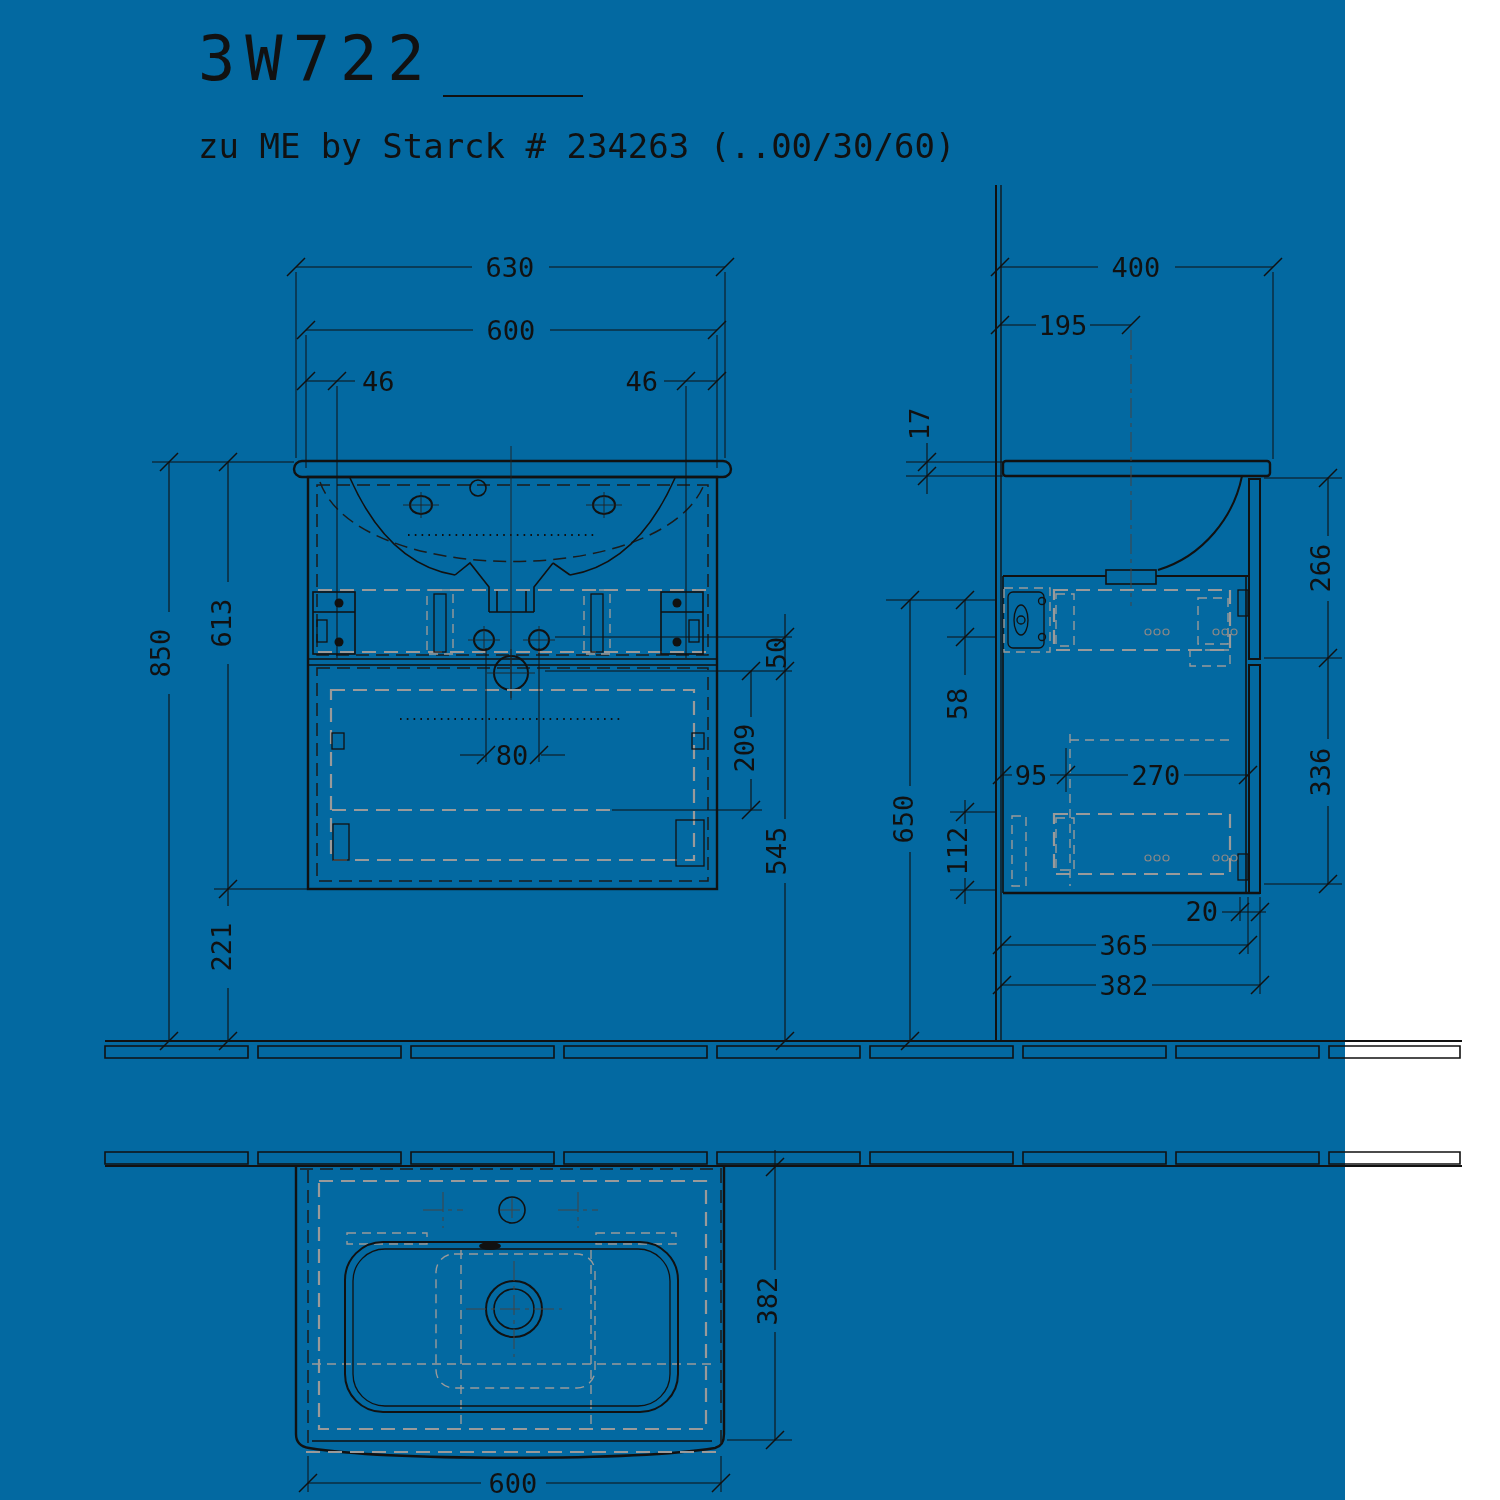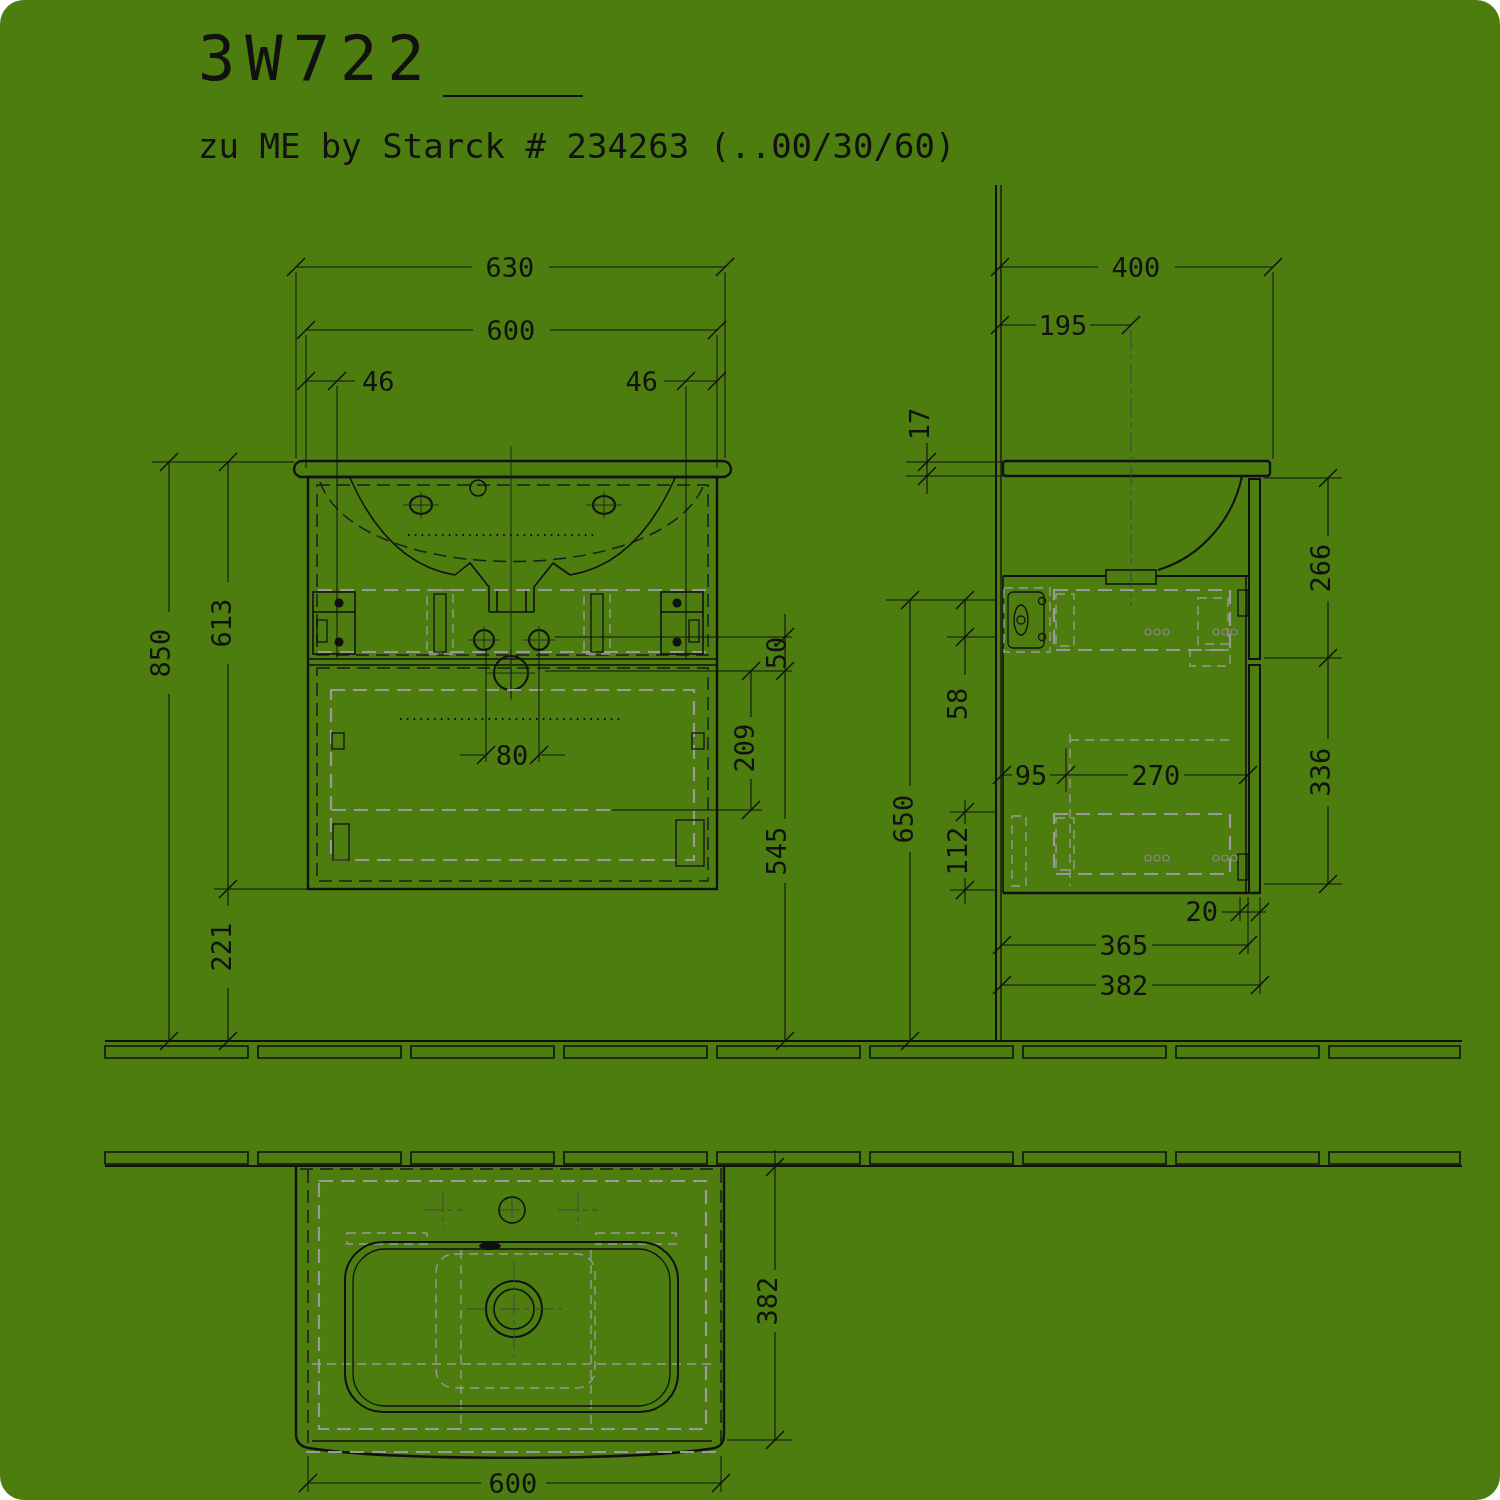--- a/index.html
+++ b/index.html
@@ -1,16 +1,16 @@
 <!DOCTYPE html>
 <html><head>
 <meta charset="utf-8">
 <style>
   html,body{margin:0;padding:0;background:#fff;}
-  .page{width:1500px;height:1500px;background:#4d7c0f;position:relative;font-family:"DejaVu Sans Mono",monospace;border-radius:24px;}
+  .page{width:1345px;height:1500px;background:#0369a1;position:relative;font-family:"DejaVu Sans Mono",monospace;}
   svg{display:block;}
   
   .s24{stroke:#111;stroke-width:2.4;fill:none;stroke-linecap:butt}
   .s20{stroke:#111;stroke-width:2;fill:none}
   .s16{stroke:#111;stroke-width:1.6;fill:none}
   .s13{stroke:#111;stroke-width:1.3;fill:none}
   .ext{stroke:#111;stroke-width:1;fill:none}
   .dim{stroke:#111;stroke-width:1.1;fill:none}
   .tick{stroke:#111;stroke-width:1.5;fill:none}
   .dashB{stroke:#1b1b1b;stroke-width:1.5;fill:none;stroke-dasharray:13 7}

